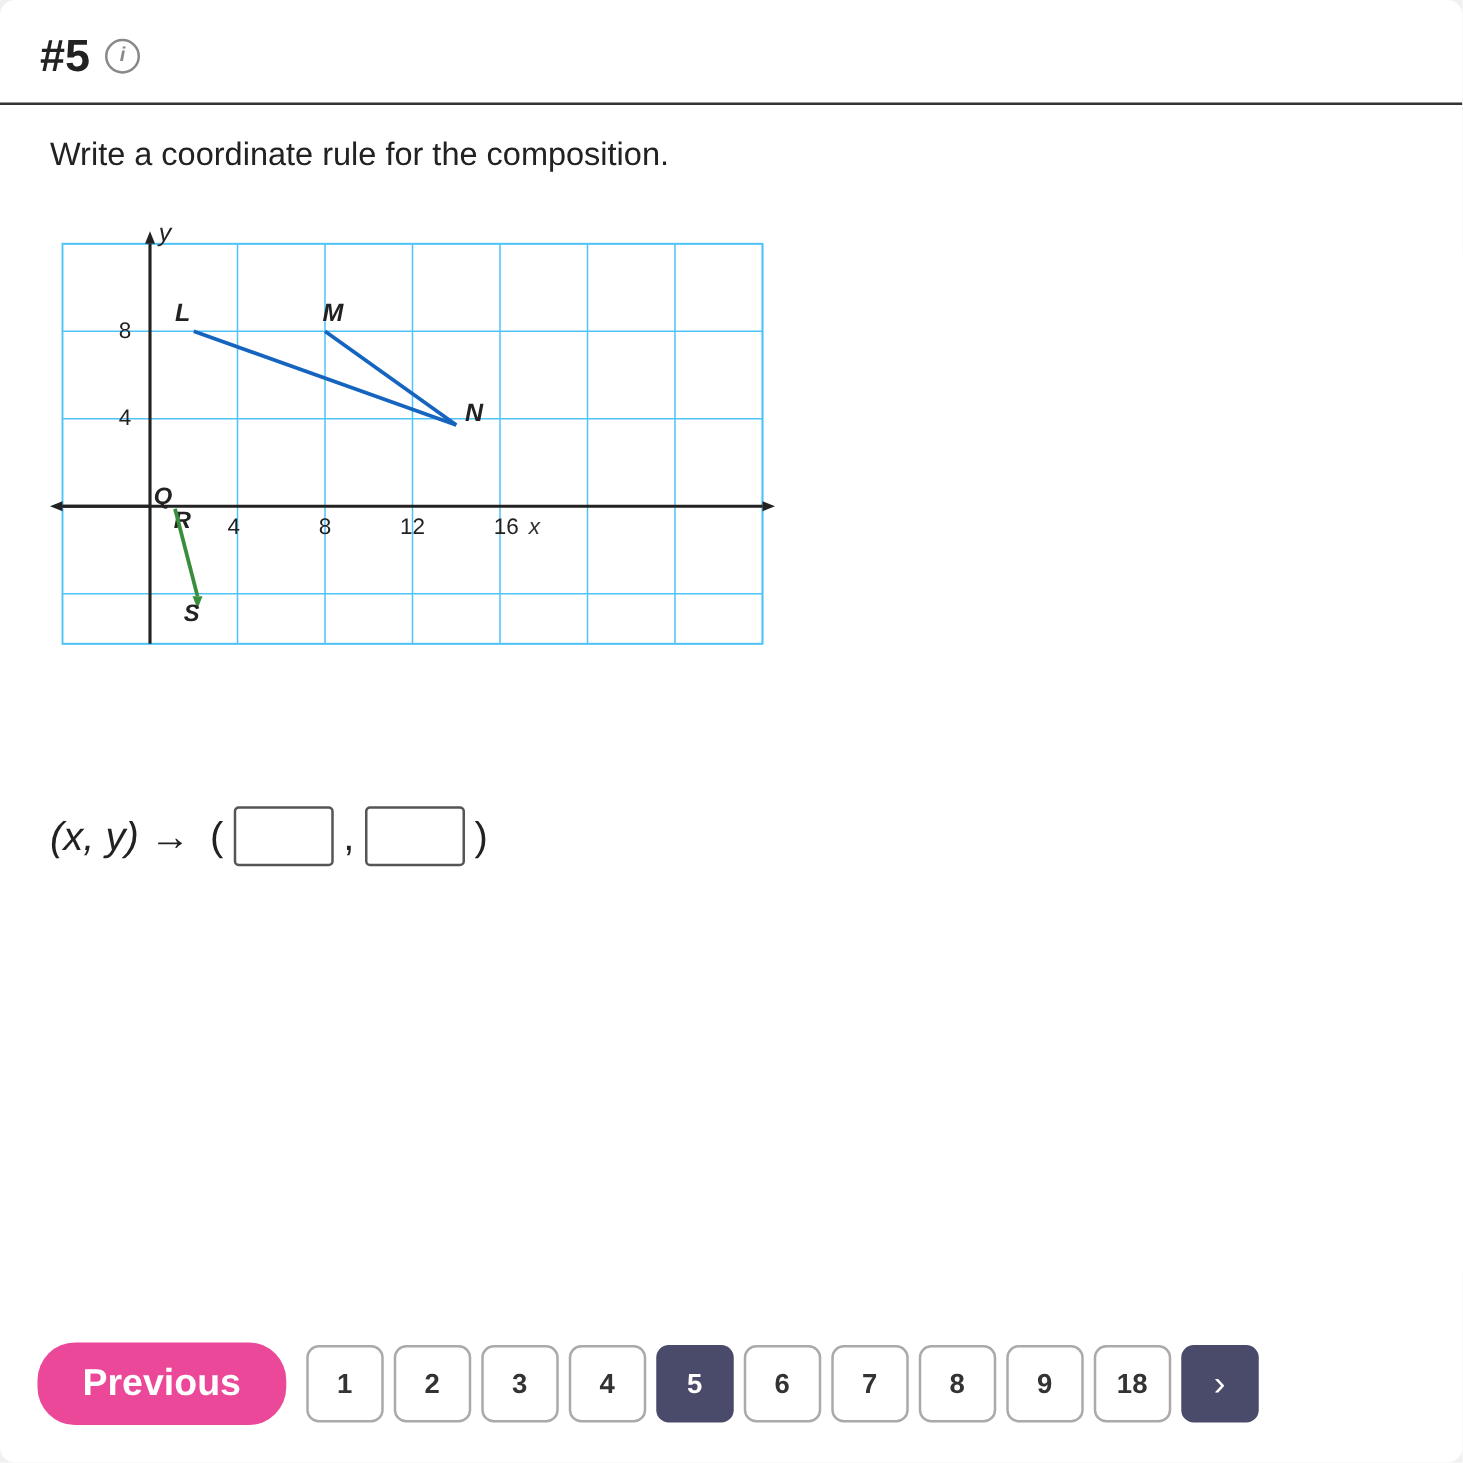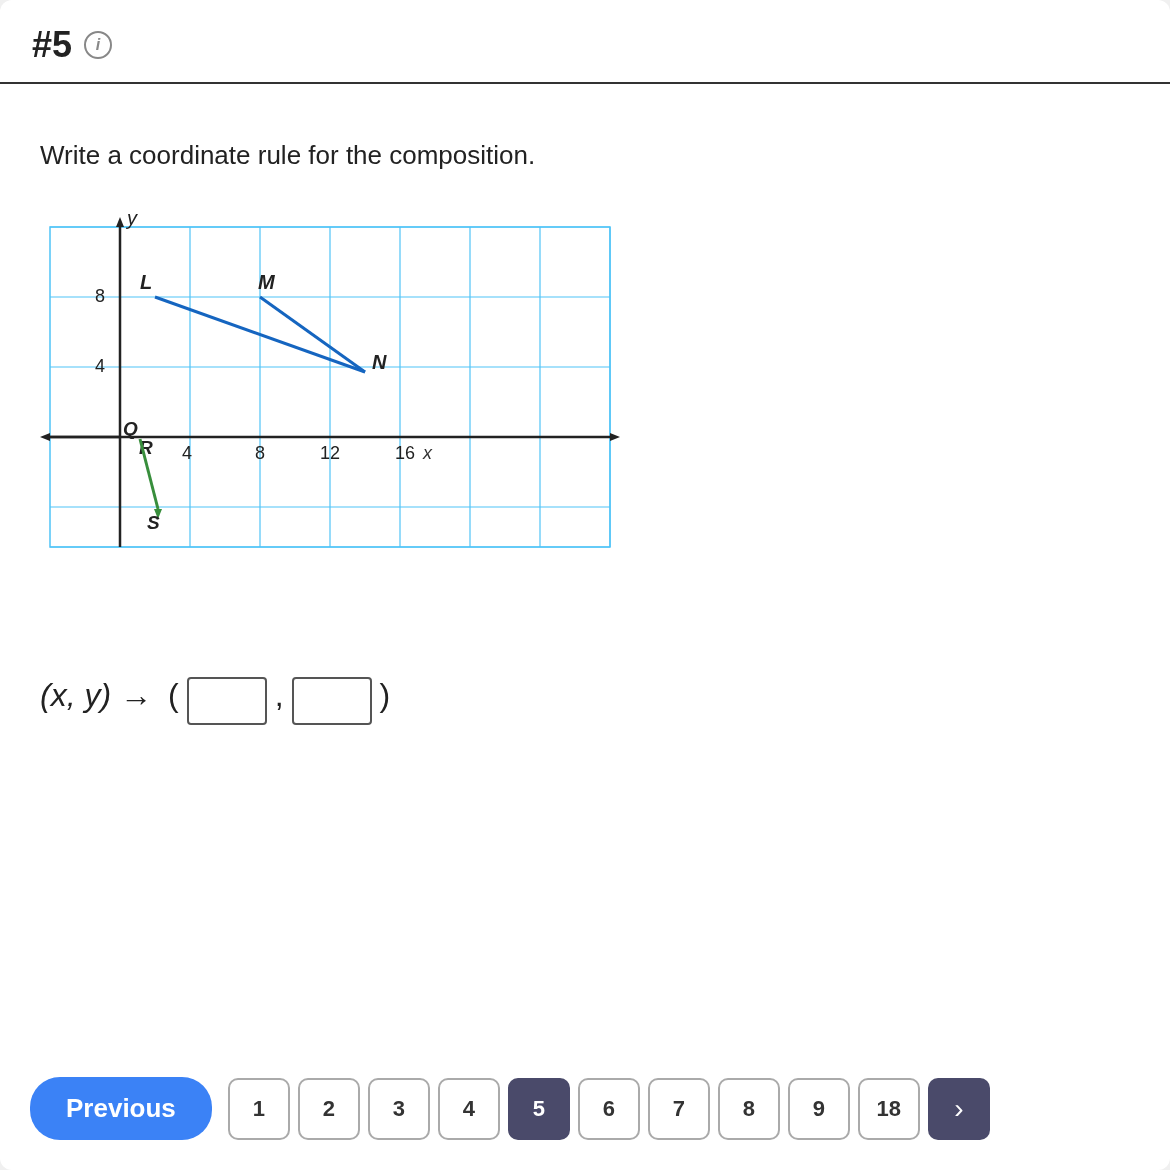--- a/index.html
+++ b/index.html
@@ -41,42 +41,42 @@
       display: flex;
       align-items: center;
       justify-content: center;
       color: #888;
       font-size: 16px;
       font-style: italic;
       font-weight: 700;
       cursor: pointer;
     }
     .content {
-      padding: 56px 40px 30px 40px;
+      padding: 24px 40px 30px 40px;
       flex: 1;
     }
     .question-text {
       font-size: 26px;
       color: #222;
       margin-bottom: 36px;
       font-weight: 400;
     }
     .graph-container {
       width: 580px;
       height: 420px;
       margin-bottom: 50px;
       position: relative;
     }
     .graph-svg {
       width: 100%;
       height: 100%;
     }
     .formula-row {
       display: flex;
-      align-items: flex-start;
+      align-items: center;
       margin-bottom: 60px;
       font-size: 32px;
       color: #222;
     }
     .formula-text {
       font-style: italic;
       margin-right: 16px;
       font-size: 32px;
     }
     .paren-open {
@@ -100,26 +100,26 @@
       margin-left: 4px;
     }
     .pagination {
       display: flex;
       align-items: center;
       padding: 20px 30px 30px 30px;
       gap: 8px;
       flex-wrap: nowrap;
     }
     .prev-button {
-      background: #3b82f6;
+      background: #ec4899;
       color: white;
       border: none;
       border-radius: 30px;
       padding: 16px 36px;
-      font-size: 26px;
+      font-size: 30px;
       font-weight: 600;
       cursor: pointer;
       margin-right: 8px;
       white-space: nowrap;
     }
     .page-button {
       width: 62px;
       height: 62px;
       border-radius: 10px;
       border: 2px solid #aaa;

